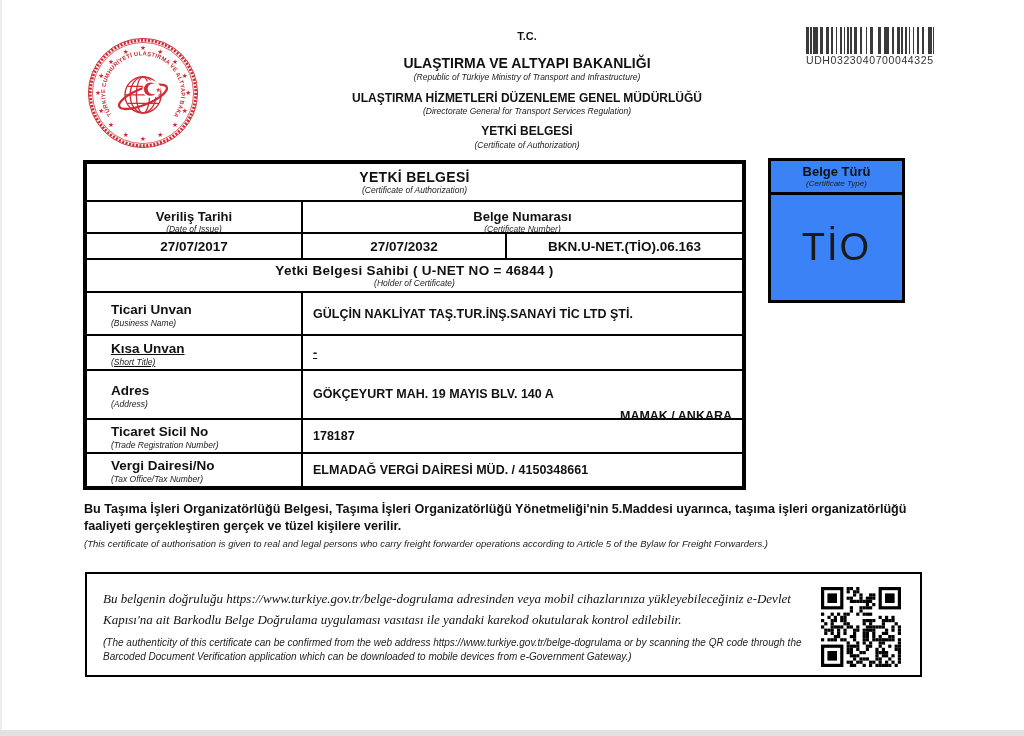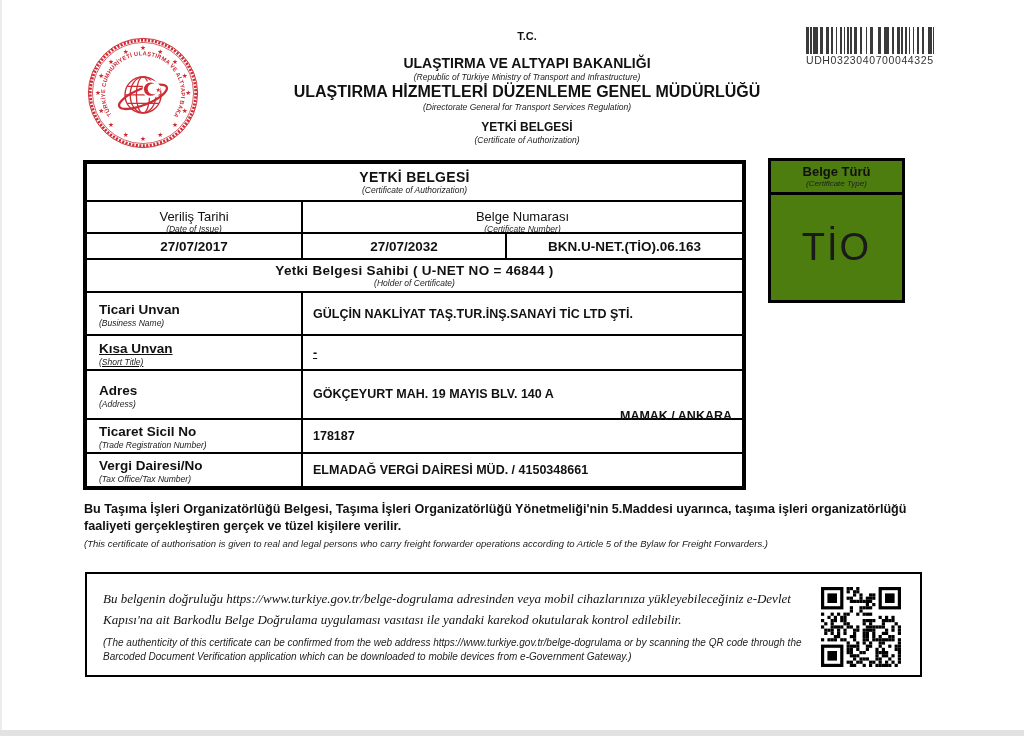--- a/index.html
+++ b/index.html
@@ -7,51 +7,51 @@
         font-family:"Liberation Sans", sans-serif;color:#111;}
   .edge-bottom{position:absolute;left:0;bottom:0;width:100%;height:6px;background:#e2e2e2;}
   .edge-left{position:absolute;left:0;top:0;width:2px;height:100%;background:#ececec;}
 
   
   .seal{position:absolute;left:86px;top:36px;width:114px;height:114px;}
   .head-center{position:absolute;left:282px;top:30px;width:490px;text-align:center;line-height:1.15;}
   .h-tc{font-size:11px;font-weight:bold;}
   .h-ministry{font-size:14px;font-weight:bold;margin-top:12px;}
   .h-sub{font-size:8.5px;font-style:italic;margin-top:2px;color:#222;}
-  .h-directorate{font-size:16px;font-weight:bold;white-space:nowrap;}
+  .h-directorate{font-size:12px;font-weight:bold;margin-top:9px;white-space:nowrap;}
   .h-doctitle{font-size:12px;font-weight:bold;margin-top:8px;}
   .barcode{position:absolute;left:806px;top:27px;width:132px;text-align:left;}
   .barcode svg{display:block;}
   .barcode-num{font-size:10.5px;letter-spacing:.6px;color:#333;margin-top:0;}
 
   
   .cert-table{position:absolute;left:83px;top:160px;width:663px;border:4px solid #000;
               background:#fff;box-sizing:border-box;}
   .trow{box-sizing:border-box;border-top:2px solid #000;display:flex;}
   .trow:first-child{border-top:none;}
   .c-center{width:100%;display:flex;flex-direction:column;align-items:center;justify-content:center;}
   .tt{font-size:14px;font-weight:bold;letter-spacing:.3px;}
   .ten{font-size:8.5px;font-style:italic;color:#222;}
   .hcell{box-sizing:border-box;display:flex;flex-direction:column;align-items:center;justify-content:center;border-right:2px solid #000;}
   .hcell:last-child{border-right:none;}
-  .hl{font-size:13px;font-weight:normal;margin-top:8px;}
+  .hl{font-size:13px;font-weight:bold;margin-top:8px;}
   .vcell{box-sizing:border-box;display:flex;align-items:center;justify-content:center;
          border-right:2px solid #000;font-size:13.5px;font-weight:bold;text-align:center;}
   .vcell:last-child{border-right:none;}
   .lrow-label{box-sizing:border-box;width:216px;border-right:2px solid #000;
-              padding:6px 6px 4px 12px;display:flex;flex-direction:column;justify-content:center;}
+              padding:6px 6px 4px 24px;display:flex;flex-direction:column;justify-content:center;}
   .lrow-label .lbl{font-size:13.5px;font-weight:bold;}
   .lrow-label .sub{font-size:8.5px;font-style:italic;color:#222;margin-top:1px;}
   .lrow-value{flex:1;box-sizing:border-box;padding:4px 10px;display:flex;flex-direction:column;justify-content:center;
               font-size:12.5px;font-weight:bold;}
   .addr-line2{align-self:flex-end;margin-top:8px;font-size:12.5px;font-weight:bold;}
 
   
   .type-box{position:absolute;left:768px;top:158px;width:137px;height:145px;border:3px solid #000;
-            box-sizing:border-box;display:flex;flex-direction:column;background:#4d7c0f;}
+            box-sizing:border-box;display:flex;flex-direction:column;background:#3b82f6;}
   .type-head{border-bottom:3px solid #000;text-align:center;padding:3px 0 4px 0;}
   .type-head .t1{font-size:13px;font-weight:bold;}
   .type-head .t2{font-size:8px;font-style:italic;color:#222;}
   .type-body{flex:1;display:flex;align-items:center;justify-content:center;
              font-size:38px;letter-spacing:2px;color:#1a1a1a;}
 
   
   .legal{position:absolute;left:84px;top:501px;width:848px;}
   .legal-tr{font-size:12.6px;font-weight:bold;line-height:1.34;}
   .legal-en{font-size:9.5px;font-style:italic;color:#222;margin-top:3px;}

